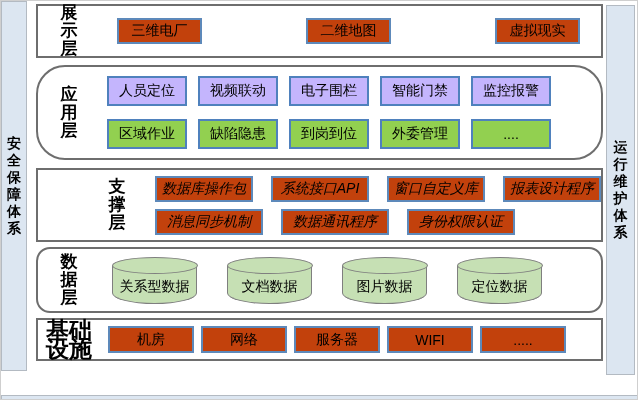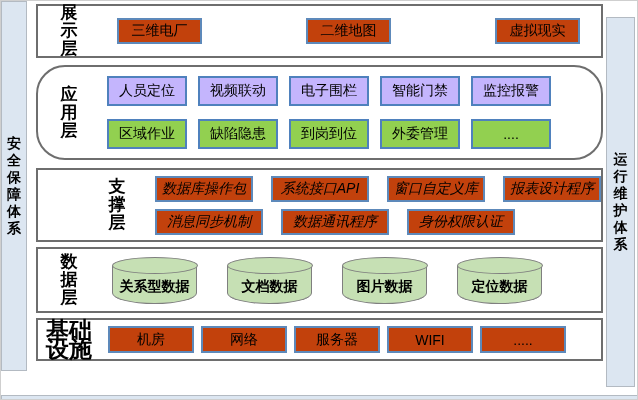--- a/index.html
+++ b/index.html
@@ -1,31 +1,31 @@
 <!DOCTYPE html>
 <html><head>
 <meta charset="utf-8">
 <style>
   html,body{margin:0;padding:0;background:#fff;font-family:"Liberation Sans","DejaVu Sans",sans-serif;}
   .canvas{position:relative;width:638px;height:400px;background:#fff;border:1px solid #cfcfcf;box-sizing:border-box;overflow:hidden;}
 
   
   .band{position:absolute;background:#dce6f1;border:1px solid #b3bac2;box-sizing:border-box;display:flex;align-items:center;justify-content:center;}
   .band-left{left:0;top:0;width:26px;height:370px;}
-  .band-right{left:605px;top:16px;width:29px;height:370px;}
+  .band-right{left:605px;top:4px;width:29px;height:370px;}
   .band-bottom{left:0;top:370px;width:638px;height:30px;margin-top:24px;}
   .vtext{width:1.3em;word-break:break-all;text-align:center;font-size:14px;font-weight:700;line-height:17px;color:#000;}
   .htext{font-size:14px;font-weight:700;color:#000;}
 
   
   .layer{position:absolute;left:35px;width:567px;background:#fff;border:2px solid #6e6e6e;box-sizing:border-box;display:flex;}
   .layer-1{top:3px;height:54px;}
   .layer-2{top:64px;height:95px;border-radius:29px;}
   .layer-3{top:167px;height:74px;padding-left:48px;}
-  .layer-4{top:246px;height:66px;}
+  .layer-4{top:246px;height:66px;border-radius:14px;}
   .layer-5{top:317px;height:43px;}
 
   .layer-label{width:62px;flex:0 0 62px;display:flex;align-items:center;justify-content:center;}
   .layer-label .stack{width:1.3em;word-break:break-all;text-align:center;font-size:17px;font-weight:700;line-height:18px;color:#000;}
   .layer-label .stack2{width:2.6em;word-break:break-all;text-align:center;font-size:23px;font-weight:700;line-height:19px;color:#000;}
 
   .layer-content{flex:1;display:flex;flex-direction:column;justify-content:center;min-width:0;}
   .node-row{display:flex;align-items:center;}
 
   
@@ -42,21 +42,21 @@
   .row-support{gap:18px;padding-left:7px;font-style:italic;}
   .row-support .node{width:108px;height:26px;}
   .rows-gap7{gap:7px;}
   .row-data{gap:30px;padding-left:12px;}
   .row-infra{gap:7px;padding-left:8px;}
   .row-infra .node{width:86px;height:27px;}
 
   
   .cyl{position:relative;width:85px;height:38px;margin-top:10px;background:#c6e0b4;border:1.5px solid #7f7f7f;border-top:none;border-radius:0 0 50% 50%/0 0 11px 11px;box-sizing:border-box;display:flex;align-items:center;justify-content:center;}
   .cyl::before{content:"";position:absolute;left:-1.5px;right:-1.5px;top:-9px;height:17px;background:#c6e0b4;border:1.5px solid #7f7f7f;border-radius:50%;box-sizing:border-box;}
-  .cyl span{position:relative;z-index:1;font-size:14px;font-weight:700;color:#000;white-space:nowrap;margin-top:4px;}
+  .cyl span{position:relative;z-index:1;font-size:14px;font-weight:400;color:#000;white-space:nowrap;margin-top:4px;}
 </style>
 </head>
 <body>
 
 <div class="canvas">
 
   <div class="band band-left">
     <span class="vtext">安全保障体系</span>
   </div>
   <div class="band band-right">

